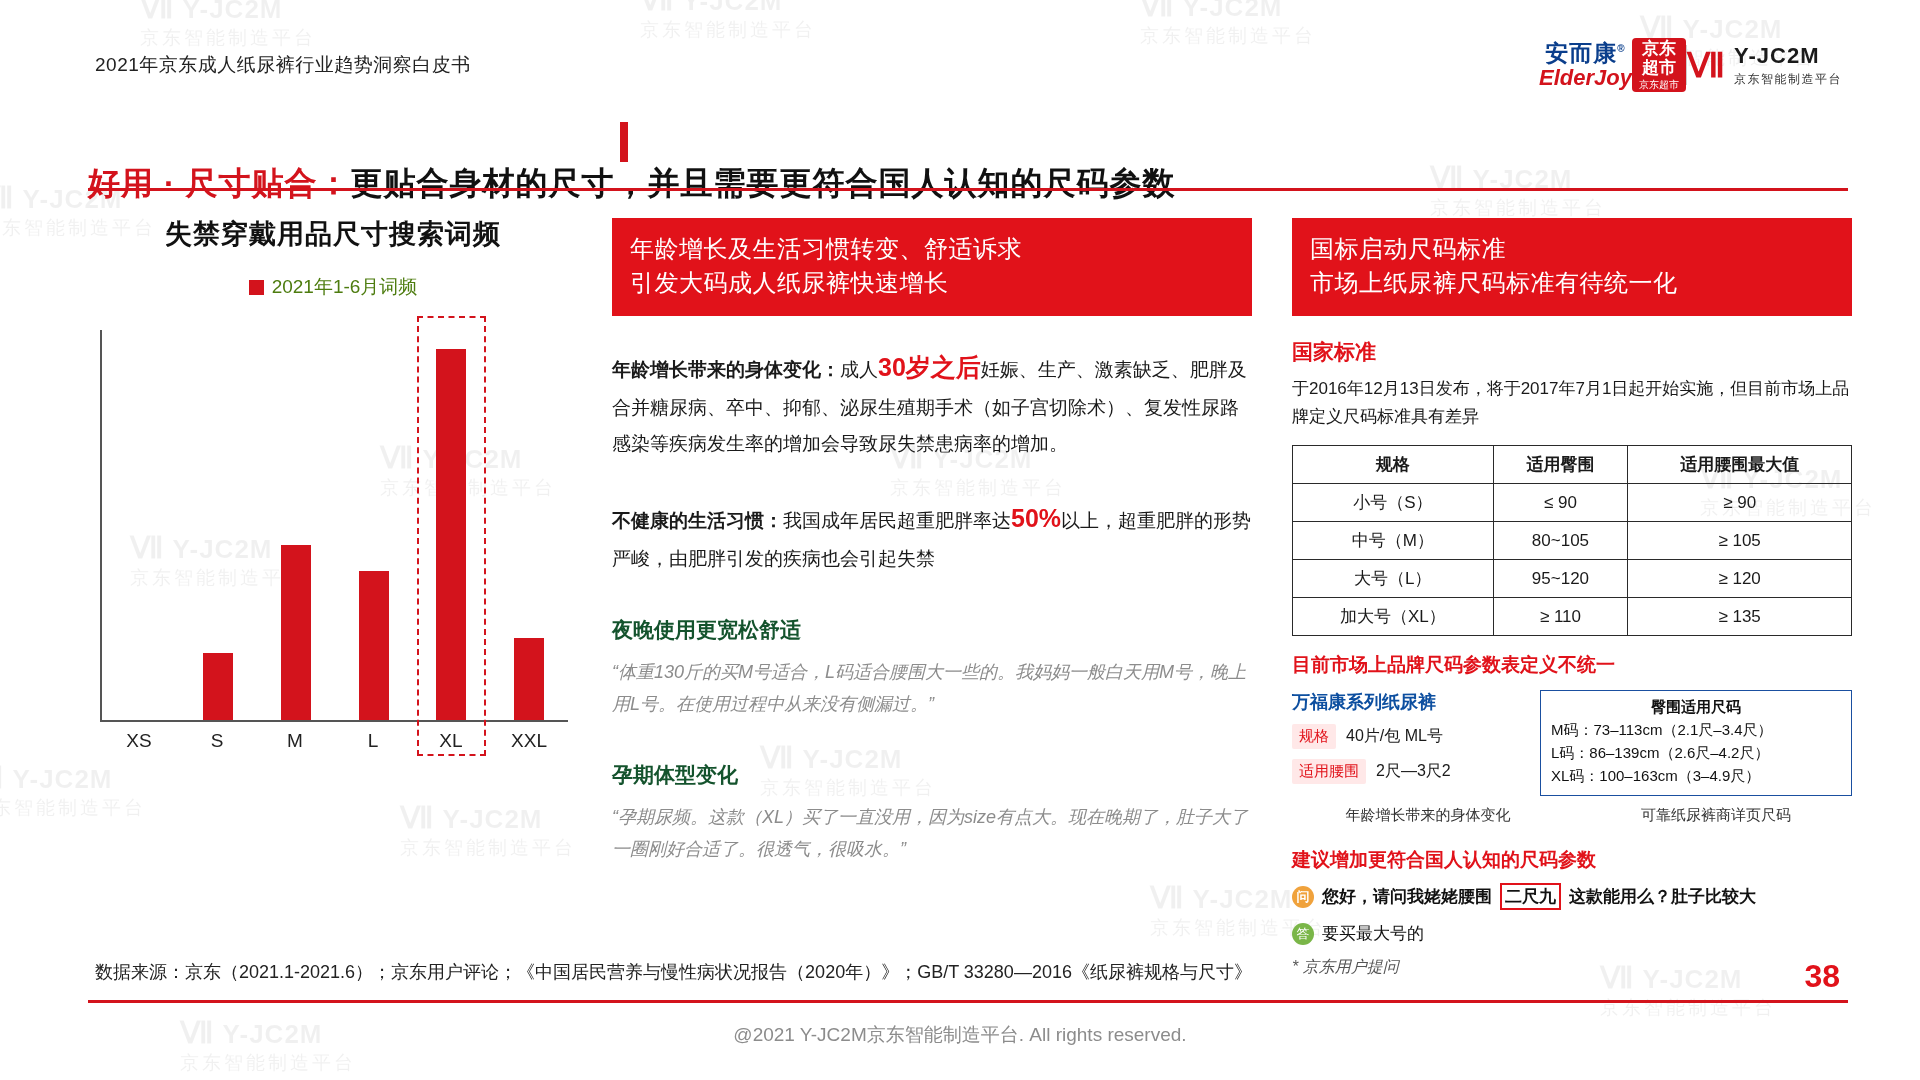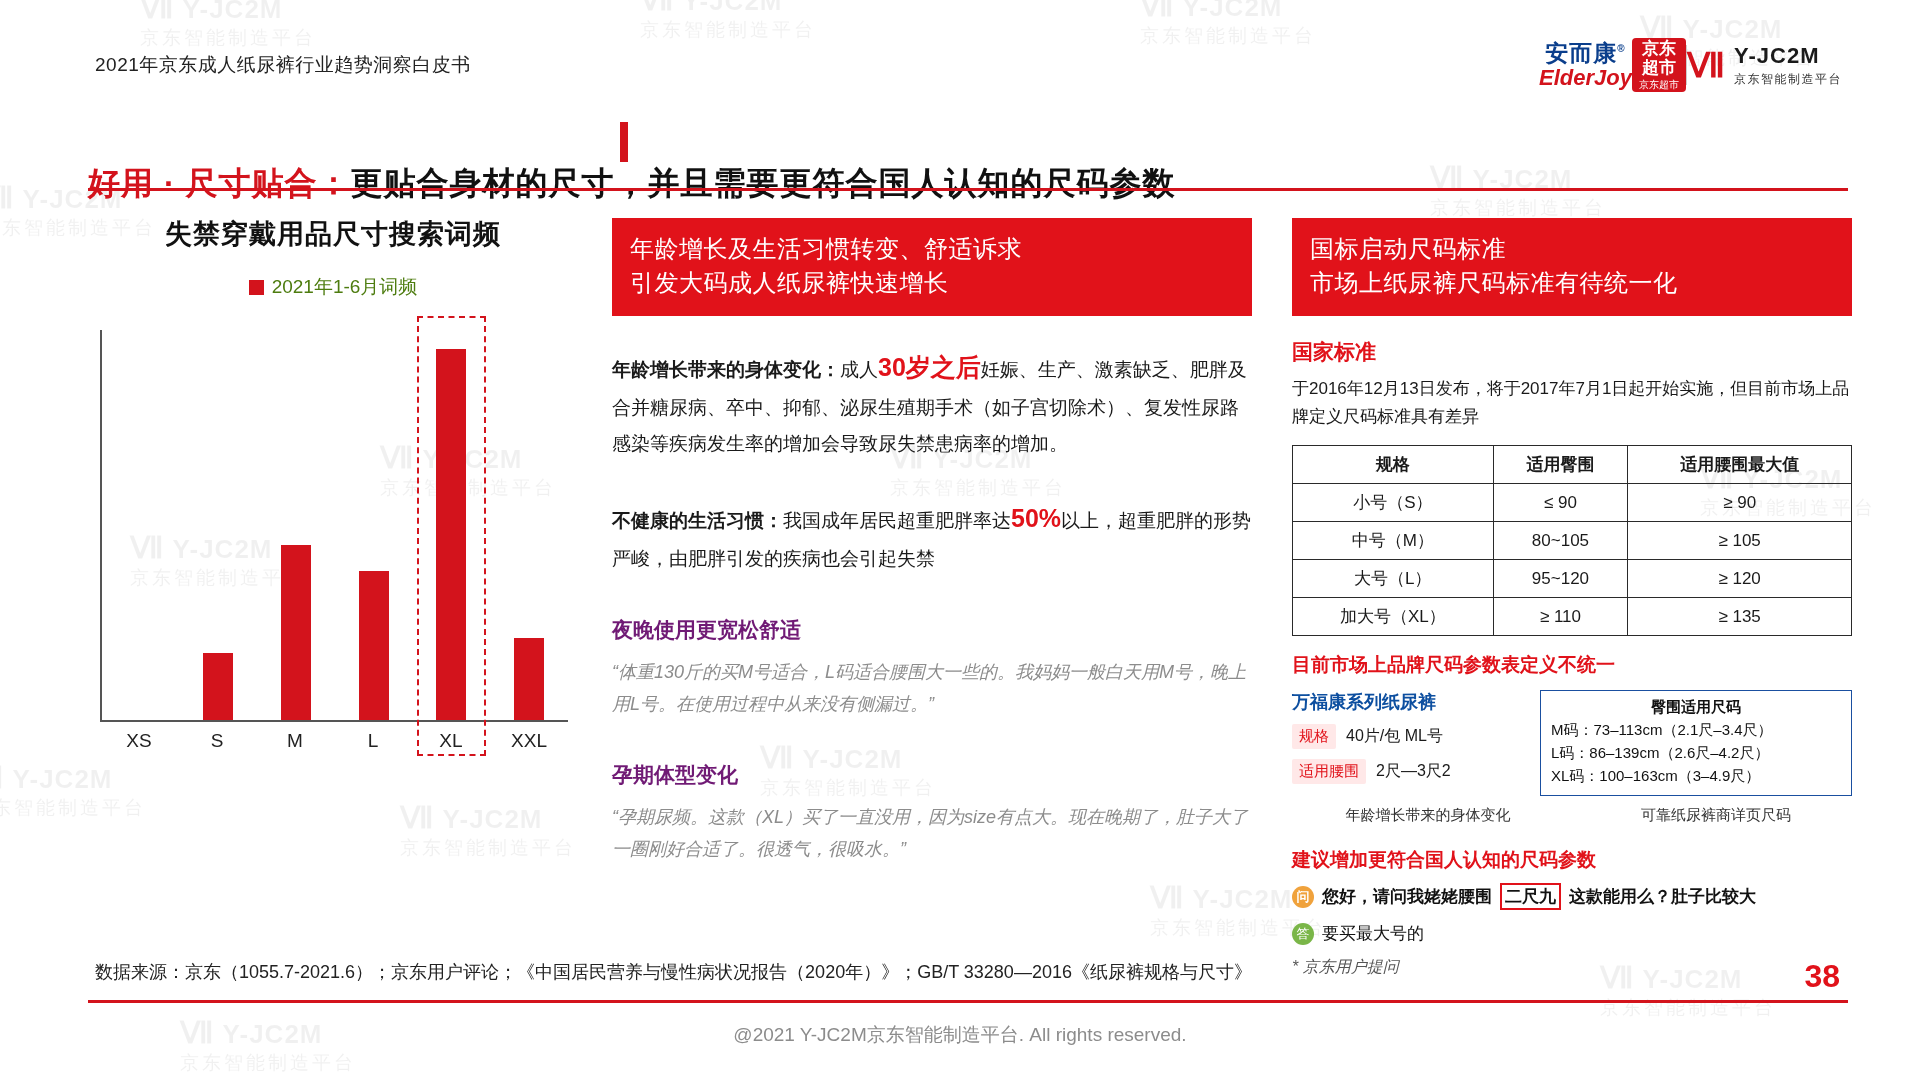--- a/index.html
+++ b/index.html
@@ -271,21 +271,21 @@
   }
   .big-red {
     color: #e1121a;
     font-size: 25px;
     font-weight: bold;
   }
   .sub-head {
     margin-top: 40px;
     font-size: 21px;
     font-weight: bold;
-    color: #701a75;
+    color: #14532d;
   }
   .quote {
     margin-top: 12px;
     font-size: 18px;
     font-style: italic;
     color: #8c8c8c;
     line-height: 1.8;
   }
 
   
@@ -652,18 +652,18 @@
         <span class="boxed-red">二尺九</span>
         <span>这款能用么？肚子比较大</span>
     </div>
     <div class="qa-row answer">
       <span class="qa-badge a">答</span>
       <span>要买最大号的</span>
     </div>
     <div class="qa-foot">* 京东用户提问</div>
   </div>
 
-  <div class="source-line">数据来源：京东（1055.7-2021.6）；京东用户评论；《中国居民营养与慢性病状况报告（2020年）》；GB/T 33280—2016《纸尿裤规格与尺寸》</div>
+  <div class="source-line">数据来源：京东（2021.1-2021.6）；京东用户评论；《中国居民营养与慢性病状况报告（2020年）》；GB/T 33280—2016《纸尿裤规格与尺寸》</div>
   <div class="footer-rule"></div>
   <div class="page-num">38</div>
   <div class="copyright">@2021 Y-JC2M京东智能制造平台. All rights reserved.</div>
 
 </div>
 
 </body></html>

